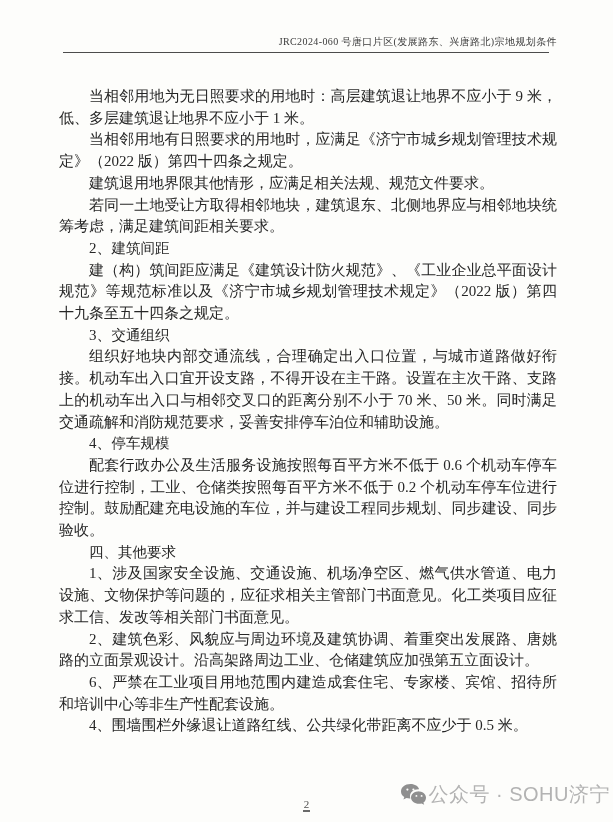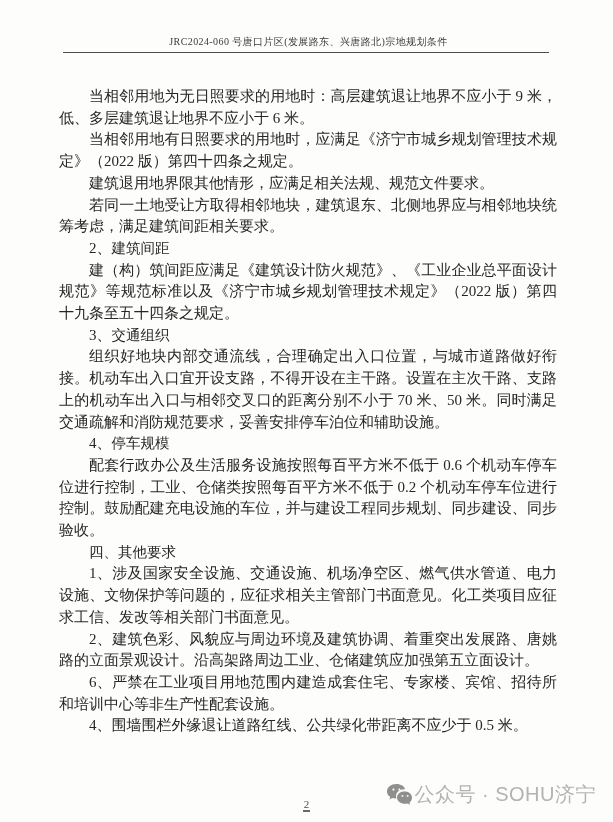--- a/index.html
+++ b/index.html
@@ -10,21 +10,21 @@
     margin: 0 auto;
     background: #fdfdfb;
     overflow: hidden;
     font-family: "Liberation Serif", "DejaVu Serif", serif;
   }
   .header {
     position: absolute;
     top: 35px;
     left: 60px;
     width: 497px;
-    text-align: center;
+    text-align: right;
     font-size: 10px;
     letter-spacing: 0.4px;
     color: #3b3b3b;
   }
   .header-rule {
     position: absolute;
     top: 52px;
     left: 63px;
     width: 486px;
     height: 0;
@@ -62,21 +62,21 @@
     font-size: 11px;
     color: #4f4f4f;
   }
   .footer .num {
     display: inline-block;
     border-bottom: 2px solid #6a6a6a;
     padding: 0 1px 0 1px;
   }
   .watermark {
     position: absolute;
-    right: 17px;
+    right: 3px;
     bottom: 14px;
     display: flex;
     align-items: center;
     gap: 0;
     color: #b3b3b3;
     font-family: "Liberation Sans", "DejaVu Sans", sans-serif;
     font-size: 20px;
     letter-spacing: 0.5px;
     white-space: nowrap;
   }
@@ -87,21 +87,21 @@
 
 <div class="page">
 
   <div class="header">
     <span>JRC2024-060 号唐口片区(发展路东、兴唐路北)宗地规划条件</span>
   </div>
 
   <div class="header-rule"></div>
 
   <div class="doc-body" id="doc-body">
-      <p class="body"><span>当相邻用地为无日照要求的用地时：高层建筑退让地界不应小于 9 米，低、多层建筑退让地界不应小于 6 米。</span></p>
+      <p class="body"><span>当相邻用地为无日照要求的用地时：高层建筑退让地界不应小于 9 米，低、多层建筑退让地界不应小于 1 米。</span></p>
       <p class="body"><span>当相邻用地有日照要求的用地时，应满足《济宁市城乡规划管理技术规定》（2022 版）第四十四条之规定。</span></p>
       <p class="body"><span>建筑退用地界限其他情形，应满足相关法规、规范文件要求。</span></p>
       <p class="body"><span>若同一土地受让方取得相邻地块，建筑退东、北侧地界应与相邻地块统筹考虑，满足建筑间距相关要求。</span></p>
       <p class="heading"><span>2、</span><span class="b">建筑间距</span></p>
       <p class="body"><span>建（构）筑间距应满足《建筑设计防火规范》、《工业企业总平面设计规范》等规范标准以及《济宁市城乡规划管理技术规定》（2022 版）第四十九条至五十四条之规定。</span></p>
       <p class="heading"><span>3、</span><span class="b">交通组织</span></p>
       <p class="body"><span>组织好地块内部交通流线，合理确定出入口位置，与城市道路做好衔接。机动车出入口宜开设</span><span class="u">支路，不得开设在主干路</span><span>。设置在</span><span class="u">主次干路、支路</span><span>上的机动车出入口与相邻交叉口的距离分别不小于 </span><span class="u">70 米、50 米</span><span>。同时满足交通疏解和消防规范要求，妥善安排停车泊位和辅助设施。</span></p>
       <p class="heading"><span>4、</span><span class="b">停车规模</span></p>
       <p class="body"><span>配套行政办公及生活服务设施按照每百平方米不低于 </span><span class="u">0.6</span><span> 个机动车停车位进行控制，工业、仓储类按照每百平方米不低于 </span><span class="u">0.2</span><span> 个机动车停车位进行控制。鼓励配建充电设施的车位，并与建设工程同步规划、同步建设、同步验收。</span></p>
       <p class="heading"><span class="b">四、其他要求</span></p>

